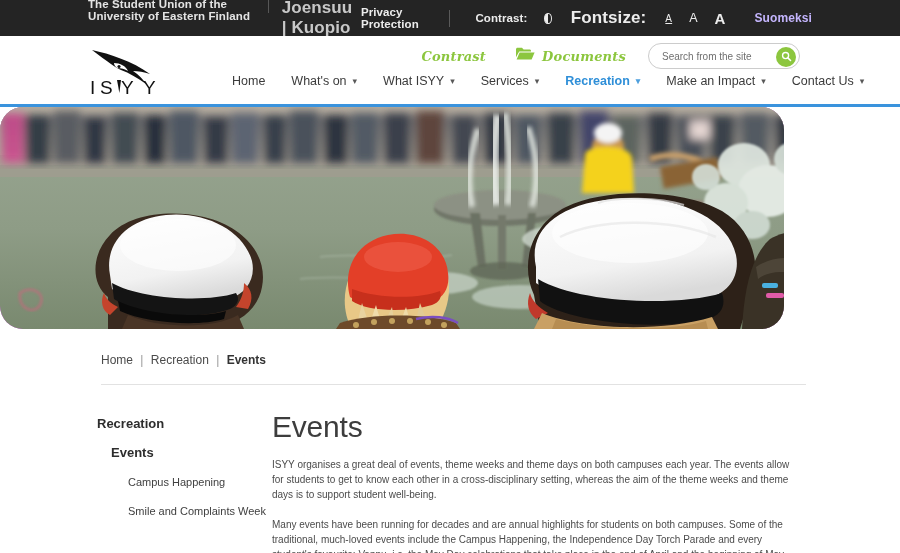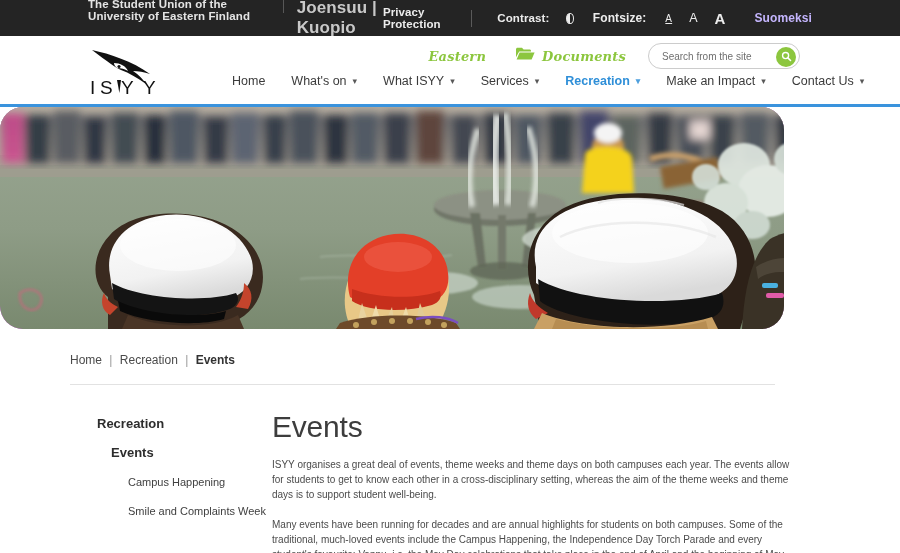--- a/index.html
+++ b/index.html
@@ -46,21 +46,21 @@
   .tb-contrast-label { color: #ececec; font-weight: 700; font-size: 11.5px; }
   .contrast-icon {
     display: inline-block;
     width: 11px; height: 11px;
     border-radius: 50%;
     border: 1.5px solid #ececec;
     background: linear-gradient(to right, #ececec 0 50%, #242424 50% 100%);
     margin: 0 7px -1px 5px;
     cursor: pointer;
   }
-  .tb-fontsize-label { color: #ececec; font-weight: 700; font-size: 12px; margin-right: 7px;}
+  .tb-fontsize-label { color: #ececec; font-weight: 700; font-size: 17px; margin-right: 7px;}
   .fs-a { color: #ececec; font-weight: 400; cursor: pointer; margin-right: 5px; }
   .fs-a.s1 { font-size: 10px; text-decoration: underline; }
   .fs-a.s2 { font-size: 12.5px; }
   .fs-a.s3 { font-size: 15px; font-weight: 700; }
   .tb-lang { color: #c4b5fd; font-weight: 700; font-size: 12px; margin-left: 12px; cursor: pointer; }
 
   
   .header {
     height: 68px;
     background: #fff;
@@ -162,20 +162,21 @@
     height: 222px;
     overflow: hidden;
     background: #d946ef;
     border-radius: 23px;
   }
   .hero svg { display:block; }
 
   
   .crumb-area {
     padding: 24px 88px 0 70px;
+    margin-left: 31px;
   }
   .crumb {
     font-size: 12px;
     color: #4a4a4a;
   }
   .crumb .c-link { color: #4a4a4a; cursor: pointer; }
   .crumb .c-bar { color: #9a9a9a; margin: 0 4px; }
   .crumb .c-current { font-weight: 700; color: #333; }
   .crumb-rule {
     margin: 17px 0 0 0;
@@ -254,21 +255,21 @@
         <text x="2" y="50">I</text>
         <text x="12" y="50">S</text>
         <text x="33" y="50">Y</text>
         <text x="55" y="50">Y</text>
       </g>
       <path d="M29 36 L33 36 L31.4 49 Z" fill="#111"></path>
     </svg>
   </div>
 
   <div class="util-row">
-    <span class="util-link">Eastern</span>
+    <span class="util-link">Contrast</span>
     <span class="util-gap"></span>
     <span class="folder-icon">
       <svg width="19" height="14" viewBox="0 0 19 14" xmlns="http://www.w3.org/2000/svg">
         <path d="M0 2.2 C0 1.3 .7 .7 1.5 .7 H6 L7.6 2.6 H13.6 C14.4 2.6 15 3.2 15 4 V4.6 H3.2 L0 10.2 Z" fill="#8cc63e"></path>
         <path d="M3.6 5.6 H18.6 L15.6 12.6 H0.6 Z" fill="#8cc63e"></path>
       </svg>
     </span>
     <span class="util-link">Documents</span>
 
     <div class="search-wrap">

